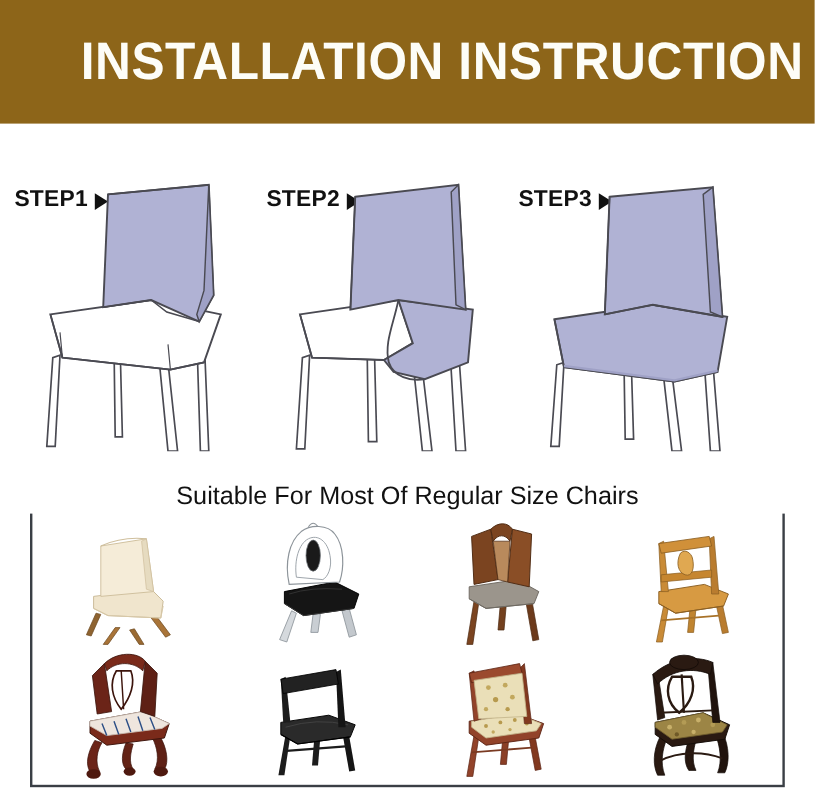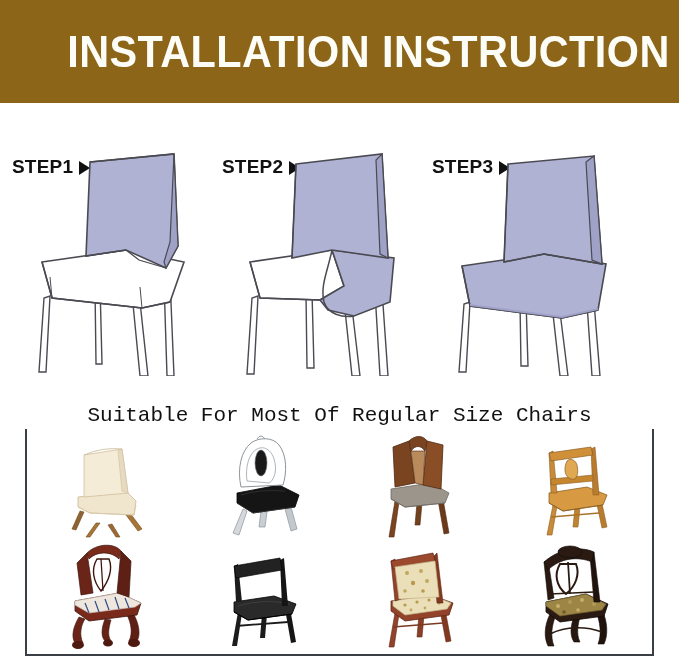--- a/index.html
+++ b/index.html
@@ -108,21 +108,20 @@
     font-size: 21px;
     color: #111111;
     background: #ffffff;
     padding: 2px 0;
     z-index: 5;
   }
   #suitable-title-inner {
     background: #ffffff;
     padding: 0 14px;
     display: inline-block;
-    font-family: Liberation Mono, monospace;
   }
 
   #chair-grid {
     position: absolute;
     left: 27px;
     top: 432px;
     width: 625px;
     height: 222px;
     display: grid;
     grid-template-columns: repeat(4, 1fr);

